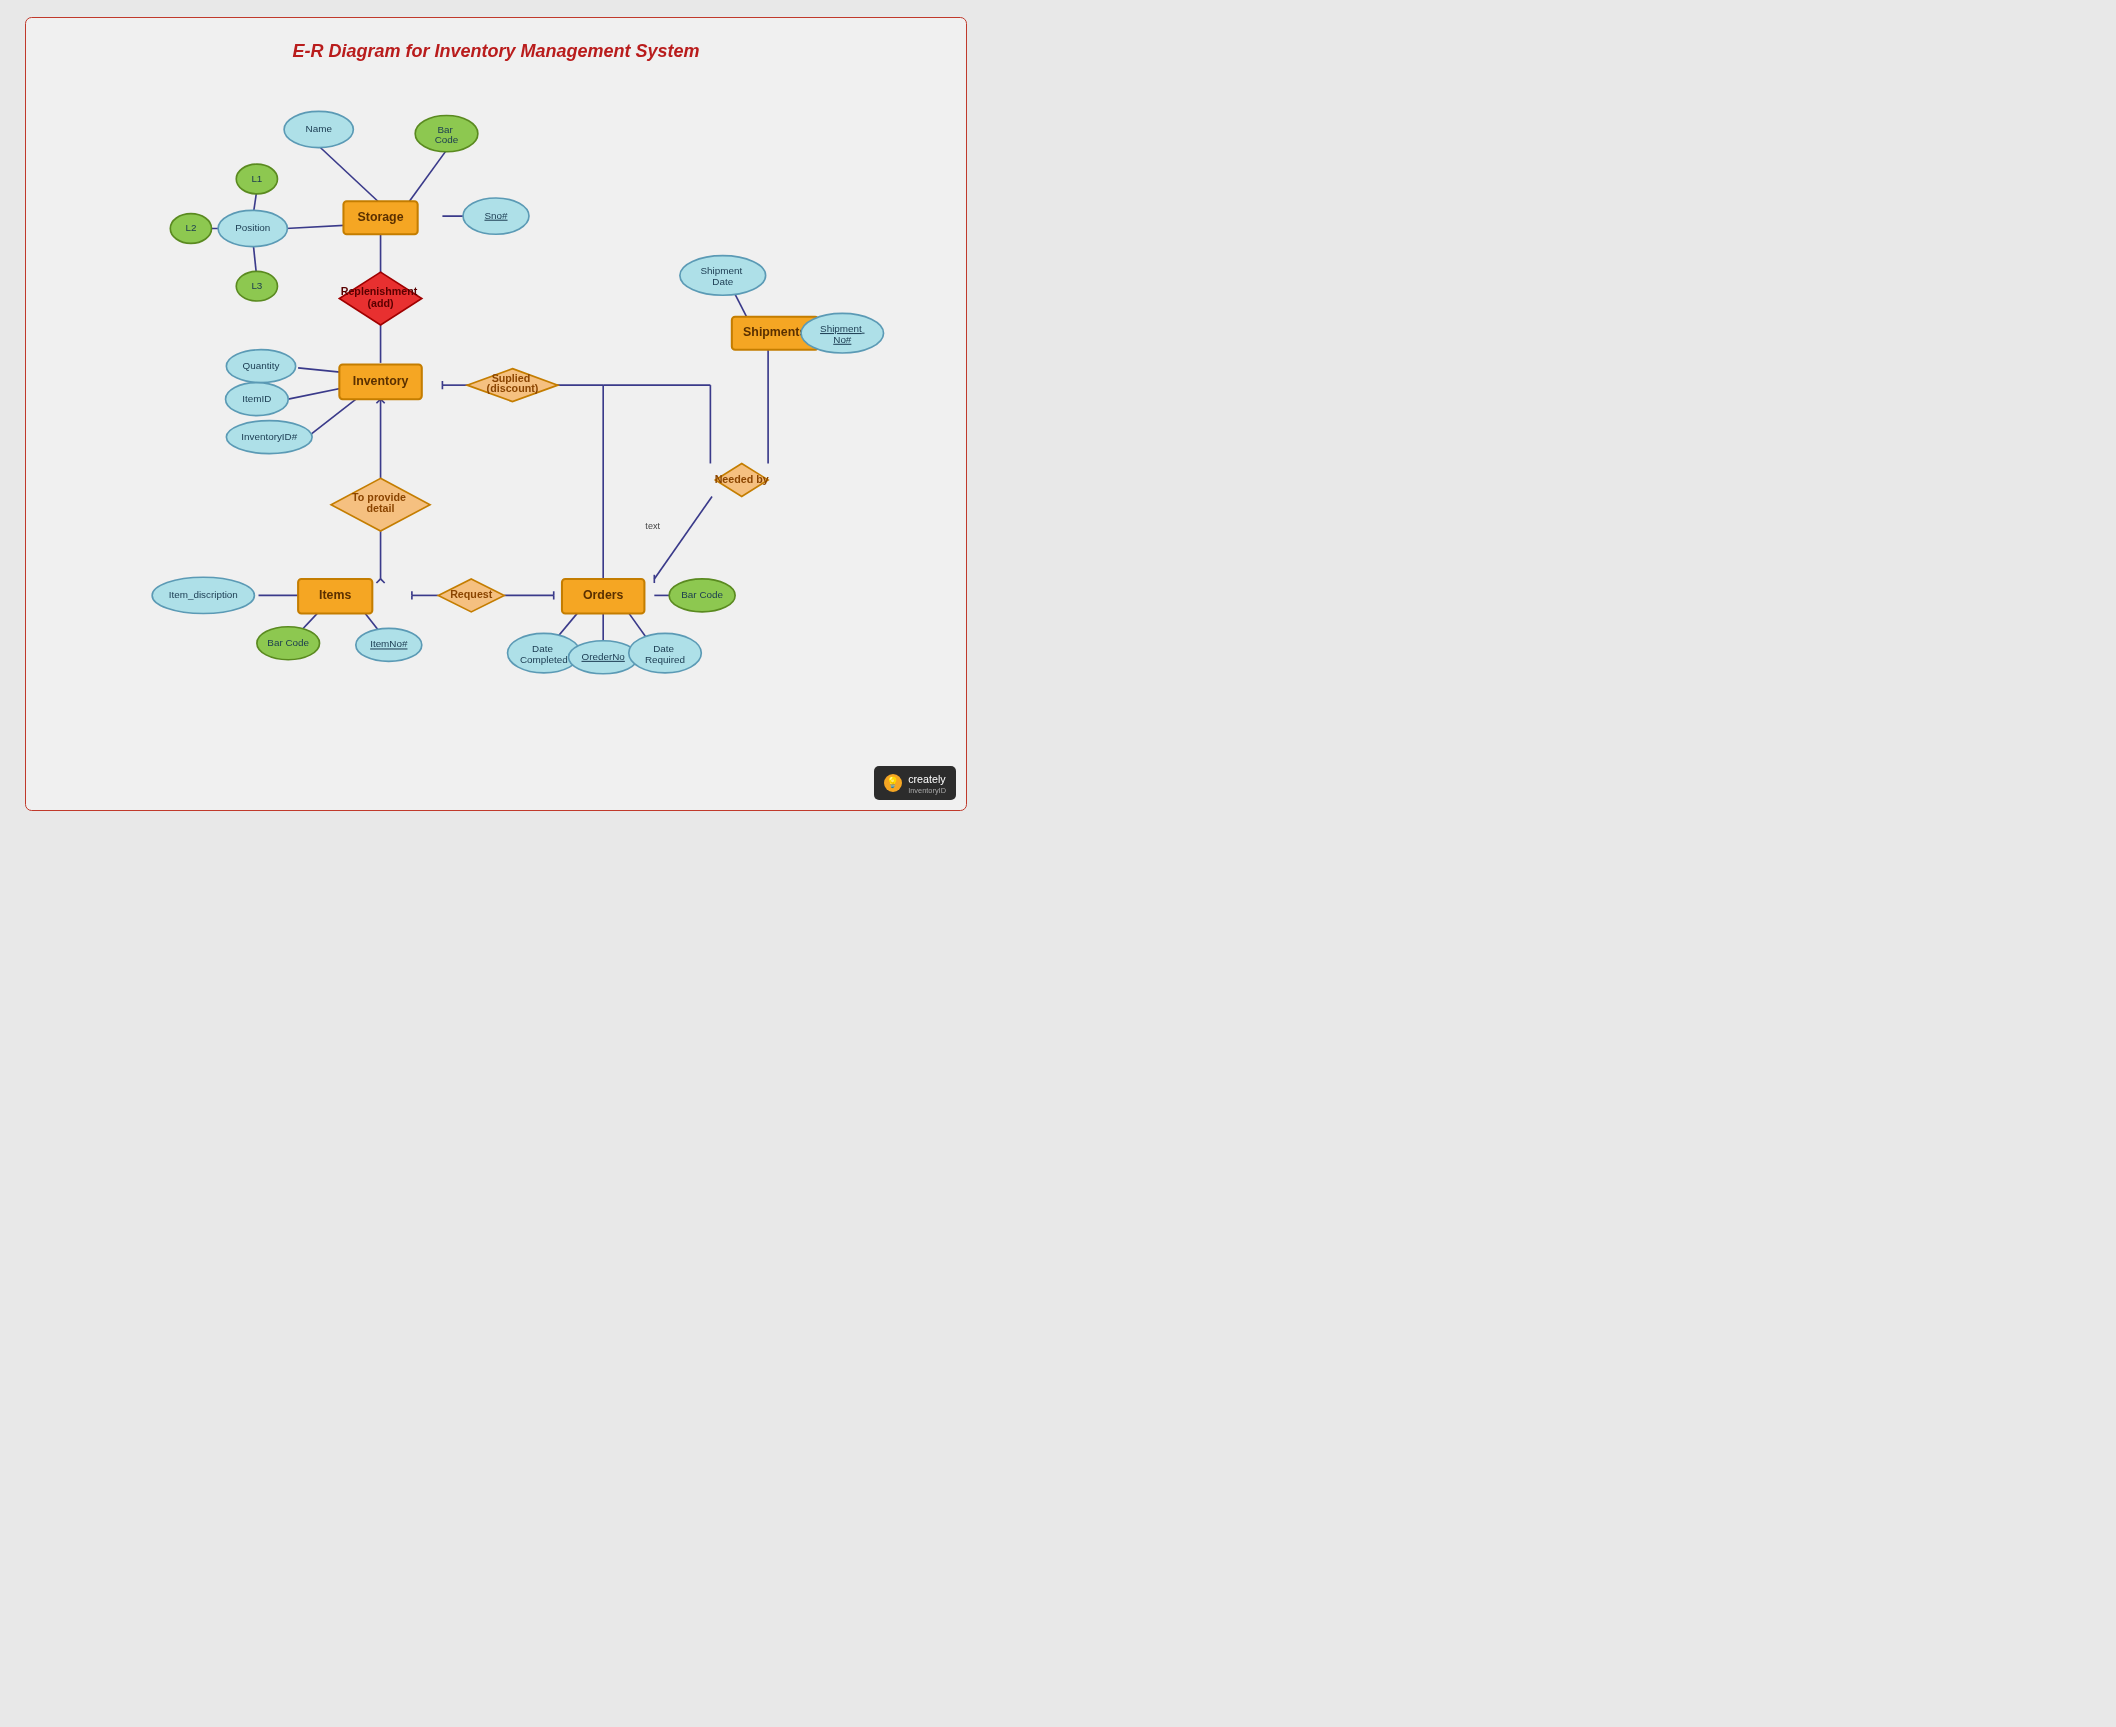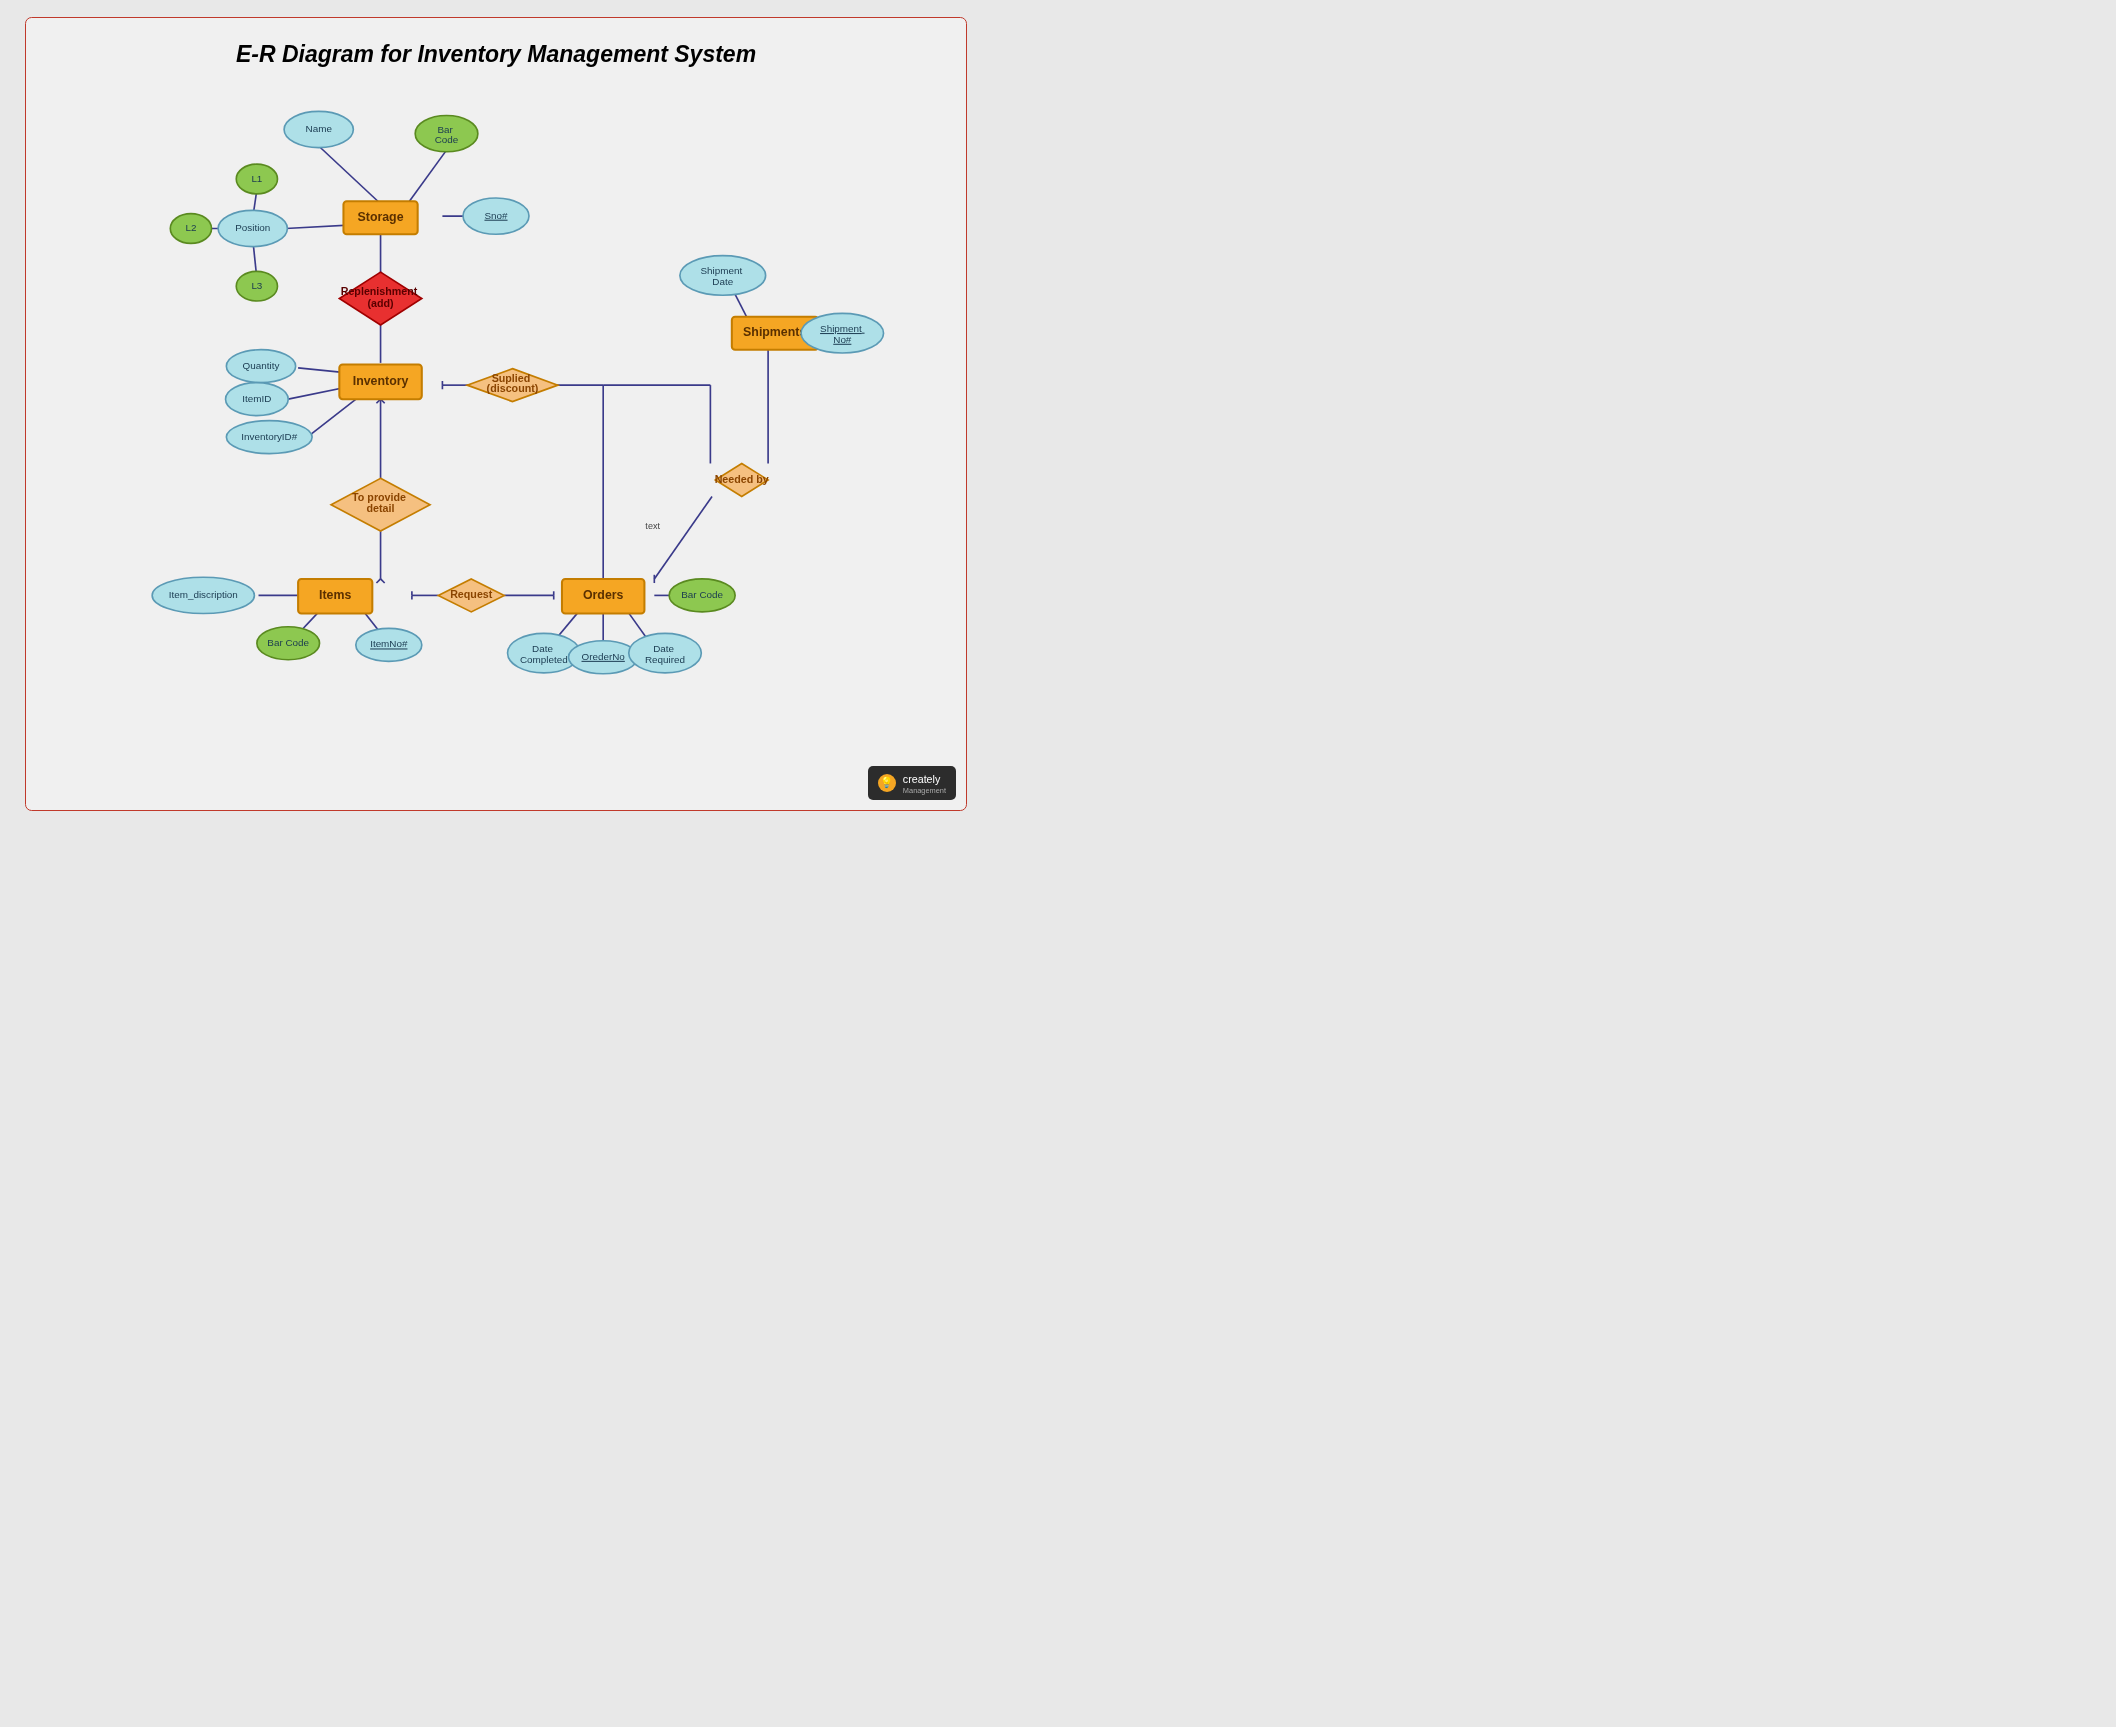--- a/index.html
+++ b/index.html
@@ -16,24 +16,24 @@
       background: #f0f0f0;
       border: 1.7px solid #c0392b;
       border-radius: 6.6px;
       width: 942px;
       height: 794px;
       position: relative;
       overflow: hidden;
     }
     .diagram-title {
       text-align: center;
-      font-size: 23px;
+      font-size: 18px;
       font-style: italic;
       font-weight: bold;
-      color: #000000;
+      color: #b91c1c;
       padding: 23px 0 8.3px 0;
     }
     svg.diagram-svg {
       position: absolute;
       top: 0;
       left: 0;
       width: 100%;
       height: 100%;
     }
     
@@ -348,17 +348,17 @@
 
     <ellipse cx="820" cy="700" rx="40" ry="20" class="attr-ellipse-green"></ellipse>
     <text x="820" y="700" class="attr-text">Bar Code</text>
 
   </svg>
 
   <div class="logo-box">
     <div class="logo-icon">💡</div>
     <div>
       <span class="logo-text">creately</span>
-      <span class="logo-subtext">Management</span>
+      <span class="logo-subtext">InventoryID</span>
     </div>
   </div>
 </div>
 
 
 </body></html>

